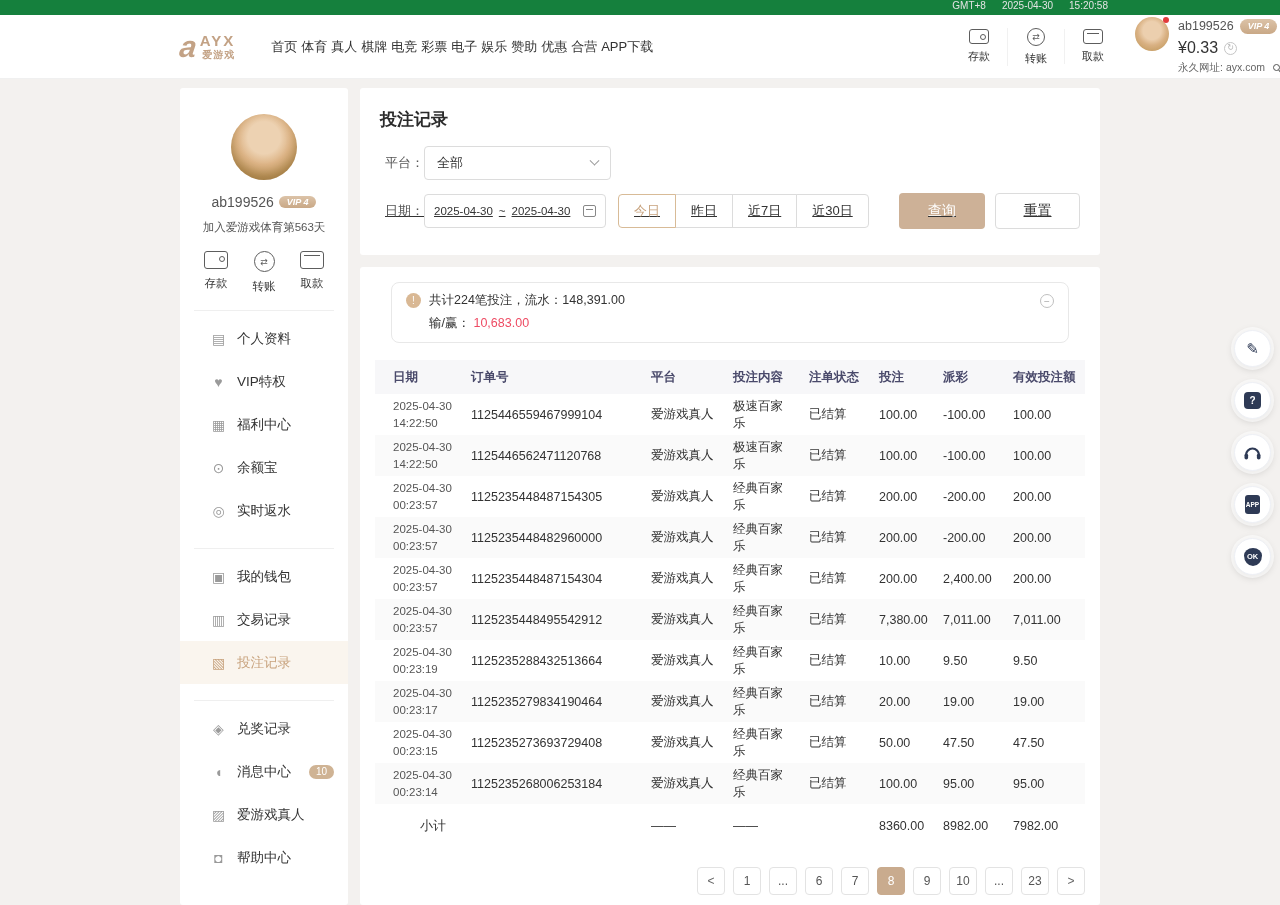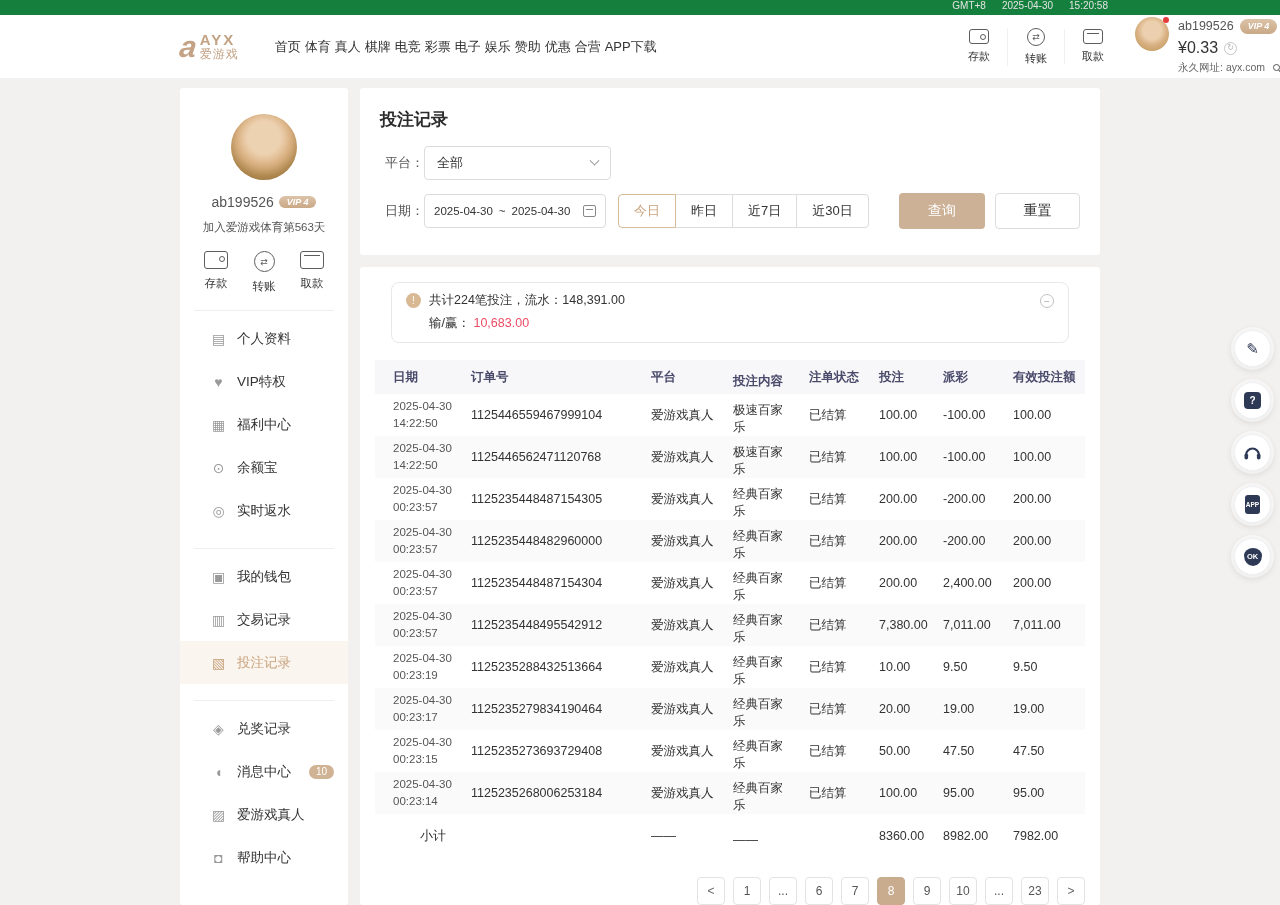--- a/index.html
+++ b/index.html
@@ -8,21 +8,21 @@
 
   
   .topbar { height:15px; background:#15803d; display:flex; justify-content:flex-end; align-items:flex-start; gap:16px; padding-right:172px; color:#e3e3e3; font-size:10px; }
 
   
   .header { height:64px; background:#fff; border-bottom:1px solid #f0f0f0; display:flex; align-items:center; padding-left:180px; }
   .logo { display:flex; align-items:center; gap:6px; cursor:pointer; }
   .logo-mark { font-size:30px; font-weight:bold; font-style:italic; color:#c3a285; transform:skew(-8deg); line-height:1; letter-spacing:-3px; }
   .logo-text { display:flex; flex-direction:column; line-height:1.1; }
   .logo-name { font-size:15px; font-weight:bold; color:#c3a285; letter-spacing:2px; }
-  .logo-sub { font-size:12px; font-weight:normal; color:#c3a285; letter-spacing:1px; }
+  .logo-sub { font-size:10px; font-weight:bold; color:#c3a285; letter-spacing:1px;text-align:right; }
   .nav { display:flex; gap:4px; margin-left:36px; font-size:13px; color:#333; white-space:nowrap; }
   .nav span { cursor:pointer; }
   .hspacer { flex:1; }
   .quick-actions { display:flex; align-items:center; }
   .qa { display:flex; flex-direction:column; align-items:center; gap:5px; padding:0 17px; cursor:pointer; }
   .qa + .qa { border-left:1px solid #f1f1f1; }
   .qa-label { font-size:11px; color:#333; }
   .userbox { display:flex; align-items:flex-start; gap:9px; margin-left:14px; }
   .avatar-sm { width:34px; height:34px; border-radius:50%; position:relative; flex:none;
     background:radial-gradient(circle at 50% 40%, #eccfae 0 34%, #d9b183 55%, #b9914f 100%); }
@@ -64,21 +64,21 @@
   .menu-item.active { background:#faf5ee; color:#c8a37e; }
   .menu-item.active .gicon { color:#c8a37e; }
   .mbadge { position:absolute; right:14px; background:#cfb394; color:#fff; font-size:10px; border-radius:9px; padding:1.5px 7px; }
 
   
   .card1 { position:absolute; left:360px; top:88px; width:740px; height:167px; background:#fff; border-radius:3px; padding:20px; }
   .page-title { font-size:17px; font-weight:bold; color:#2b2b2b; }
   .page-sub { margin-top:9px; font-size:12px; color:#8a8a8a; }
   .frow { display:flex; align-items:center; }
   .frow1 { margin-top:15px; }
-  .frow2 { margin-top:13px; }
+  .frow2 { margin-top:13px;text-decoration:underline; }
   .flabel { font-size:13px; color:#555; width:44px; flex:none;text-align:right; }
   .select { width:187px; height:34px; border:1px solid #dcdcdc; border-radius:4px; display:flex; align-items:center; justify-content:space-between; padding:0 12px; font-size:13px; color:#333; cursor:pointer; background:#fff; }
   .chev { width:7px; height:7px; border-right:1.4px solid #999; border-bottom:1.4px solid #999; transform:rotate(45deg) translate(-2px,-2px); }
   .datebox { width:182px; height:34px; border:1px solid #dcdcdc; border-radius:4px; display:flex; align-items:center; gap:6px; padding:0 9px; font-size:11.5px; color:#333; background:#fff; cursor:pointer; }
   .ic-cal { width:13px; height:12px; border:1.3px solid #888; border-radius:2px; position:relative; margin-left:auto; flex:none; }
   .ic-cal::before { content:""; position:absolute; left:2px; right:2px; top:2.5px; height:1.2px; background:#888; }
   .qgroup { display:flex; margin-left:12px; }
   .qr { height:34px; padding:0 15px; border:1px solid #dcdcdc; background:#fff; display:flex; align-items:center; font-size:13px; color:#333; margin-left:-1px; cursor:pointer; }
   .qr:first-child { border-radius:4px 0 0 4px; margin-left:0; }
   .qr:last-child { border-radius:0 4px 4px 0; }
@@ -94,21 +94,21 @@
   .red { color:#ee4b63; }
   .collapse-ic { position:absolute; right:14px; top:11px; width:14px; height:14px; border:1px solid #c0c0c0; border-radius:50%; color:#aaa; font-size:10px; display:flex; align-items:center; justify-content:center; cursor:pointer; }
 
   .table { margin-top:17px; }
   .th-row { display:flex; height:34px; background:#f7f7f9; align-items:center; }
   .th { font-size:12.5px; color:#4a4a6b; font-weight:bold; padding-left:18px; }
   .tr { display:flex; min-height:41px; align-items:center; }
   .tr.even { background:#fafafa; }
   .td { font-size:12.5px; color:#333; padding-left:18px; }
   .td.date { font-size:11.5px; color:#555; line-height:1.45; }
-  .c1{width:78px;flex:none;} .c2{width:180px;flex:none;} .c3{width:82px;flex:none;} .c4{width:76px;flex:none;margin-top:8px;}
+  .c1{width:78px;flex:none;} .c2{width:180px;flex:none;} .c3{width:82px;flex:none;} .c4{width:76px;flex:none;}
   .c5{width:70px;flex:none;} .c6{width:64px;flex:none;} .c7{width:70px;flex:none;} .c8{width:90px;flex:none;}
   .subtotal { min-height:43px; }
   .subtotal .td.c1 { padding-left:45px; font-size:13px; }
 
   .pagination { display:flex; justify-content:flex-end; align-items:center; gap:8px; margin-top:20px; }
   .pg { min-width:28px; height:28px; padding:0 6px; border:1px solid #e3e3e3; border-radius:4px; display:flex; align-items:center; justify-content:center; font-size:12px; color:#555; background:#fff; cursor:pointer; }
   .pg.active { background:#c9ab8e; border-color:#c9ab8e; color:#fff; }
   .pg.arrow { color:#666; }
 
   

